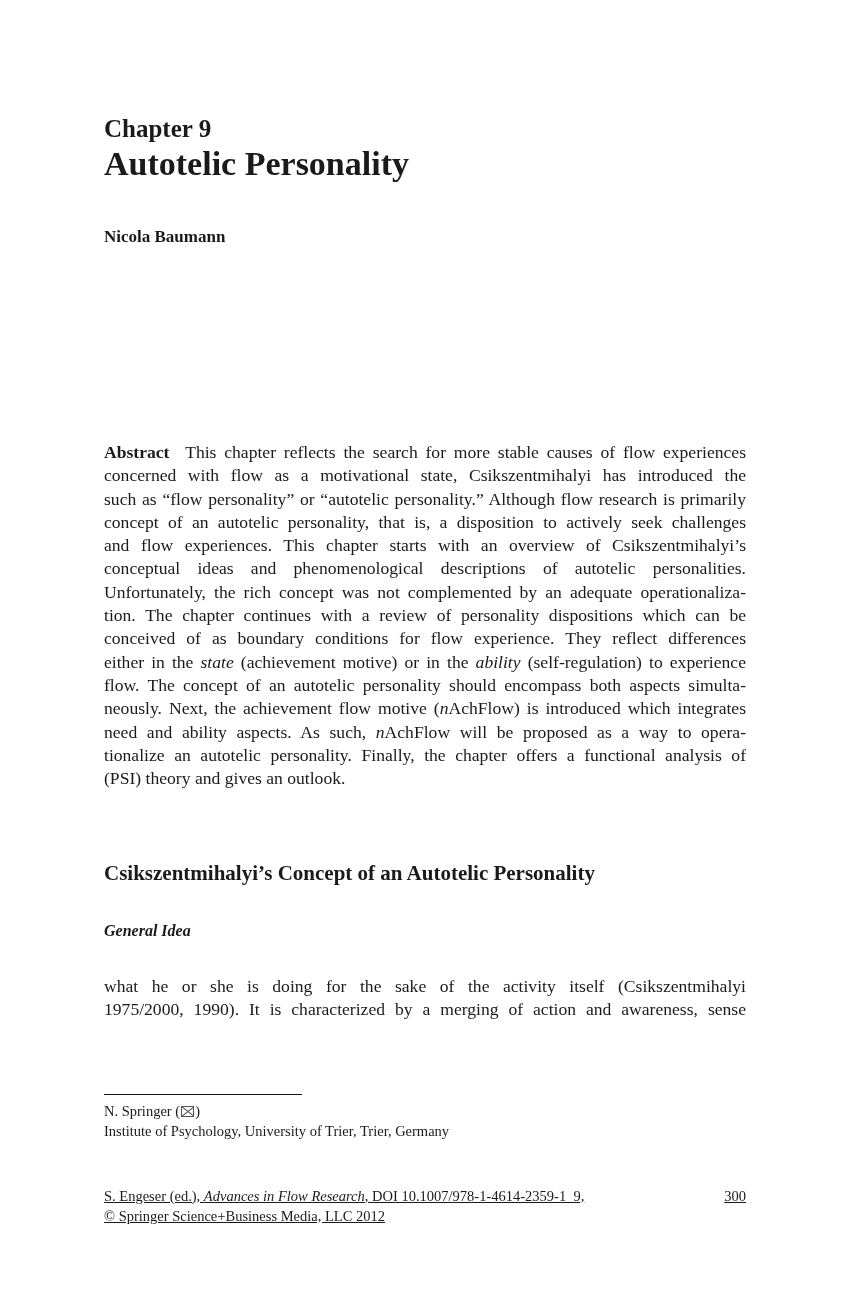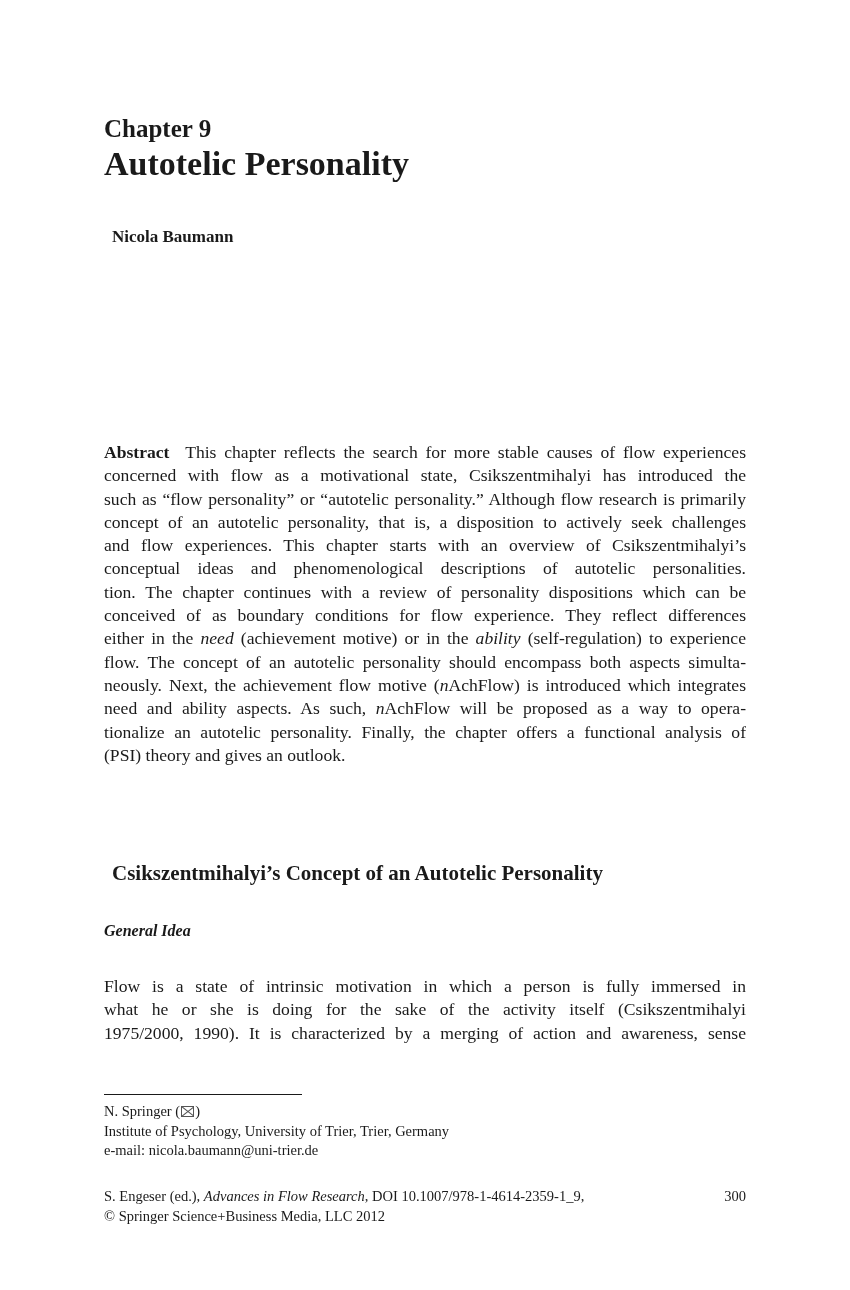--- a/index.html
+++ b/index.html
@@ -1,31 +1,31 @@
 <!DOCTYPE html>
 <html><head>
 <meta charset="utf-8">
 <style>
   html, body { margin: 0; padding: 0; background: #ffffff; }
   body { width: 850px; height: 1290px; position: relative; overflow: hidden;
          font-family: "Liberation Serif", "DejaVu Serif", serif; color: #1a1a1a; }
   .page { position: absolute; left: 0; top: 0; width: 850px; height: 1290px; }
   .chapter-label { position: absolute; left: 104px; top: 114px; font-size: 25px; font-weight: bold; line-height: 30px; }
   .chapter-title { position: absolute; left: 104px; top: 147px; font-size: 34px; font-weight: bold; line-height: 34px; }
-  .author { position: absolute; left: 112px; top: 227px; font-size: 17px; font-weight: bold; line-height: 20px; }
+  .author { position: absolute; left: 104px; top: 227px; font-size: 17px; font-weight: bold; line-height: 20px; }
   .text-block { position: absolute; left: 104px; width: 642px; font-size: 17.6px; }
   .line { height: 23.3px; line-height: 23.3px; white-space: nowrap; text-align: justify; text-align-last: justify; overflow: hidden; }
   .line.last { text-align-last: left; }
   .abstract-block { top: 441px; }
   .body-block { top: 975px; }
-  .section-heading { position: absolute; left: 104px; top: 860px; font-size: 21px; font-weight: bold; line-height: 26px; margin-left: 8px; }
+  .section-heading { position: absolute; left: 104px; top: 860px; font-size: 21px; font-weight: bold; line-height: 26px; }
   .subsection-heading { position: absolute; left: 104px; top: 918px; font-size: 16px; font-weight: bold; font-style: italic; line-height: 26px; }
   .footnote-rule { position: absolute; left: 104px; top: 1094px; width: 198px; height: 1px; background: #1a1a1a; }
   .footnote { position: absolute; left: 104px; top: 1102px; font-size: 14.5px; line-height: 19.5px; }
-  .footer { position: absolute; left: 104px; top: 1187px; width: 642px; font-size: 14.5px; line-height: 19.5px; }
+  .footer { position: absolute; left: 104px; top: 1187px; width: 642px; font-size: 14.5px; line-height: 19.5px; text-decoration: underline; }
   .footer-row { display: flex; justify-content: space-between; white-space: nowrap; }
   .env-icon { display: inline-block; width: 11px; height: 9px; border: 1px solid #555; position: relative; vertical-align: -1px; margin: 0 1px; overflow: hidden; }
   .env-icon::before, .env-icon::after { content: ""; position: absolute; left: -2px; top: 4px; width: 16px; height: 1px; background: #555; }
   .env-icon::before { transform: rotate(38deg); }
   .env-icon::after { transform: rotate(-38deg); }
   b, strong { font-weight: bold; }
   i, em { font-style: italic; }
 </style>
 </head>
 <body>
@@ -36,45 +36,44 @@
   <div class="chapter-title">Autotelic Personality</div>
   <div class="author">Nicola Baumann</div>
 
   <div class="text-block abstract-block">
     <div class="line"><b>Abstract</b>&nbsp;&nbsp;<span>This chapter reflects the search for more stable causes of flow experiences</span></div>
     <div class="line">concerned with flow as a motivational state, Csikszentmihalyi has introduced the</div>
     <div class="line">such as “flow personality” or “autotelic personality.” Although flow research is primarily</div>
     <div class="line">concept of an autotelic personality, that is, a disposition to actively seek challenges</div>
     <div class="line">and flow experiences. This chapter starts with an overview of Csikszentmihalyi’s</div>
     <div class="line">conceptual ideas and phenomenological descriptions of autotelic personalities.</div>
+    <div class="line">Unfortunately, the rich concept was not complemented by an adequate operationaliza-</div>
     <div class="line">tion. The chapter continues with a review of personality dispositions which can be</div>
     <div class="line">conceived of as boundary conditions for flow experience. They reflect differences</div>
-    <div class="line"><span>either in the </span><i>need</i><span> (achievement motive) or in the </span><i>ability</i><span> (self-regulation) to experience</span></div>
+    <div class="line"><span>either in the </span><i>state</i><span> (achievement motive) or in the </span><i>ability</i><span> (self-regulation) to experience</span></div>
     <div class="line">flow. The concept of an autotelic personality should encompass both aspects simulta-</div>
     <div class="line"><span>neously. Next, the achievement flow motive (</span><i>n</i><span>AchFlow) is introduced which integrates</span></div>
     <div class="line"><span>need and ability aspects. As such, </span><i>n</i><span>AchFlow will be proposed as a way to opera-</span></div>
     <div class="line">tionalize an autotelic personality. Finally, the chapter offers a functional analysis of</div>
     <div class="line last">(PSI) theory and gives an outlook.</div>
   </div>
 
   <div class="section-heading">Csikszentmihalyi’s Concept of an Autotelic Personality</div>
   <div class="subsection-heading">General Idea</div>
 
   <div class="text-block body-block">
-    <div class="line">Flow is a state of intrinsic motivation in which a person is fully immersed in</div>
     <div class="line">what he or she is doing for the sake of the activity itself (Csikszentmihalyi</div>
     <div class="line">1975/2000, 1990). It is characterized by a merging of action and awareness, sense</div>
   </div>
 
   <div class="footnote-rule"></div>
 
   <div class="footnote">
     <div><span>N. Springer (</span><span class="env-icon"></span><span>)</span></div>
     <div>Institute of Psychology, University of Trier, Trier, Germany</div>
-    <div>e-mail: nicola.baumann@uni-trier.de</div>
   </div>
 
   <div class="footer">
     <div class="footer-row">
       <span><span>S. Engeser (ed.), </span><i>Advances in Flow Research</i><span>, DOI 10.1007/978-1-4614-2359-1_9,</span></span>
       <span>300</span>
     </div>
     <div>© Springer Science+Business Media, LLC 2012</div>
   </div>
 

